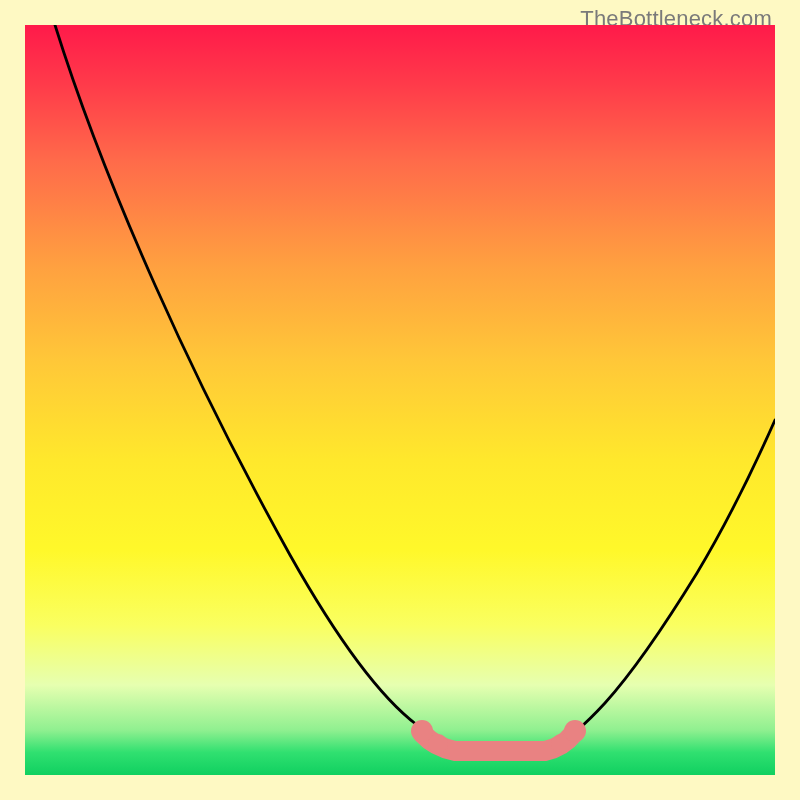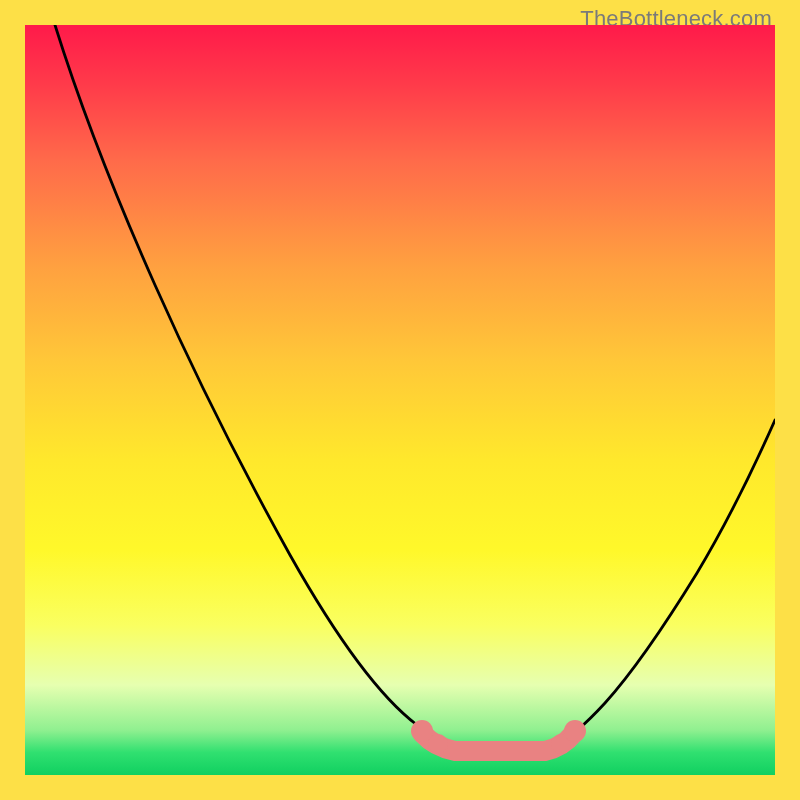--- a/index.html
+++ b/index.html
@@ -7,21 +7,21 @@
     padding: 0;
     width: 800px;
     height: 800px;
     background: #000;
     position: relative;
     font-family: Arial, Helvetica, sans-serif;
   }
   .frame {
     position: absolute;
     inset: 0;
-    background: #fde047;
+    background: #fef9c3;
     text-decoration: underline;
   }
   .plot-area {
     position: absolute;
     left: 25px;
     top: 25px;
     width: 750px;
     height: 750px;
     overflow: hidden;
   }

